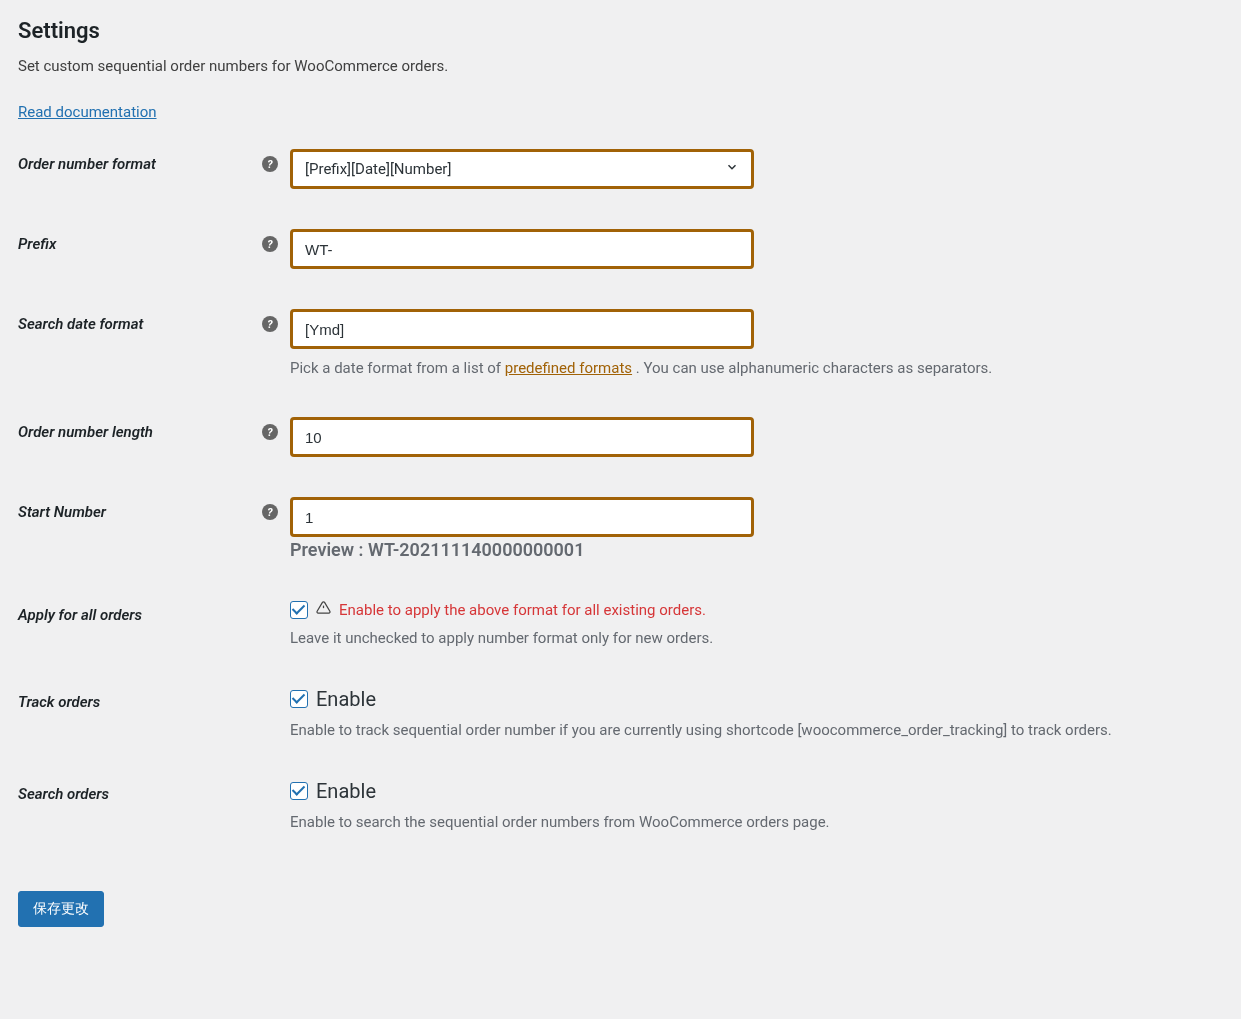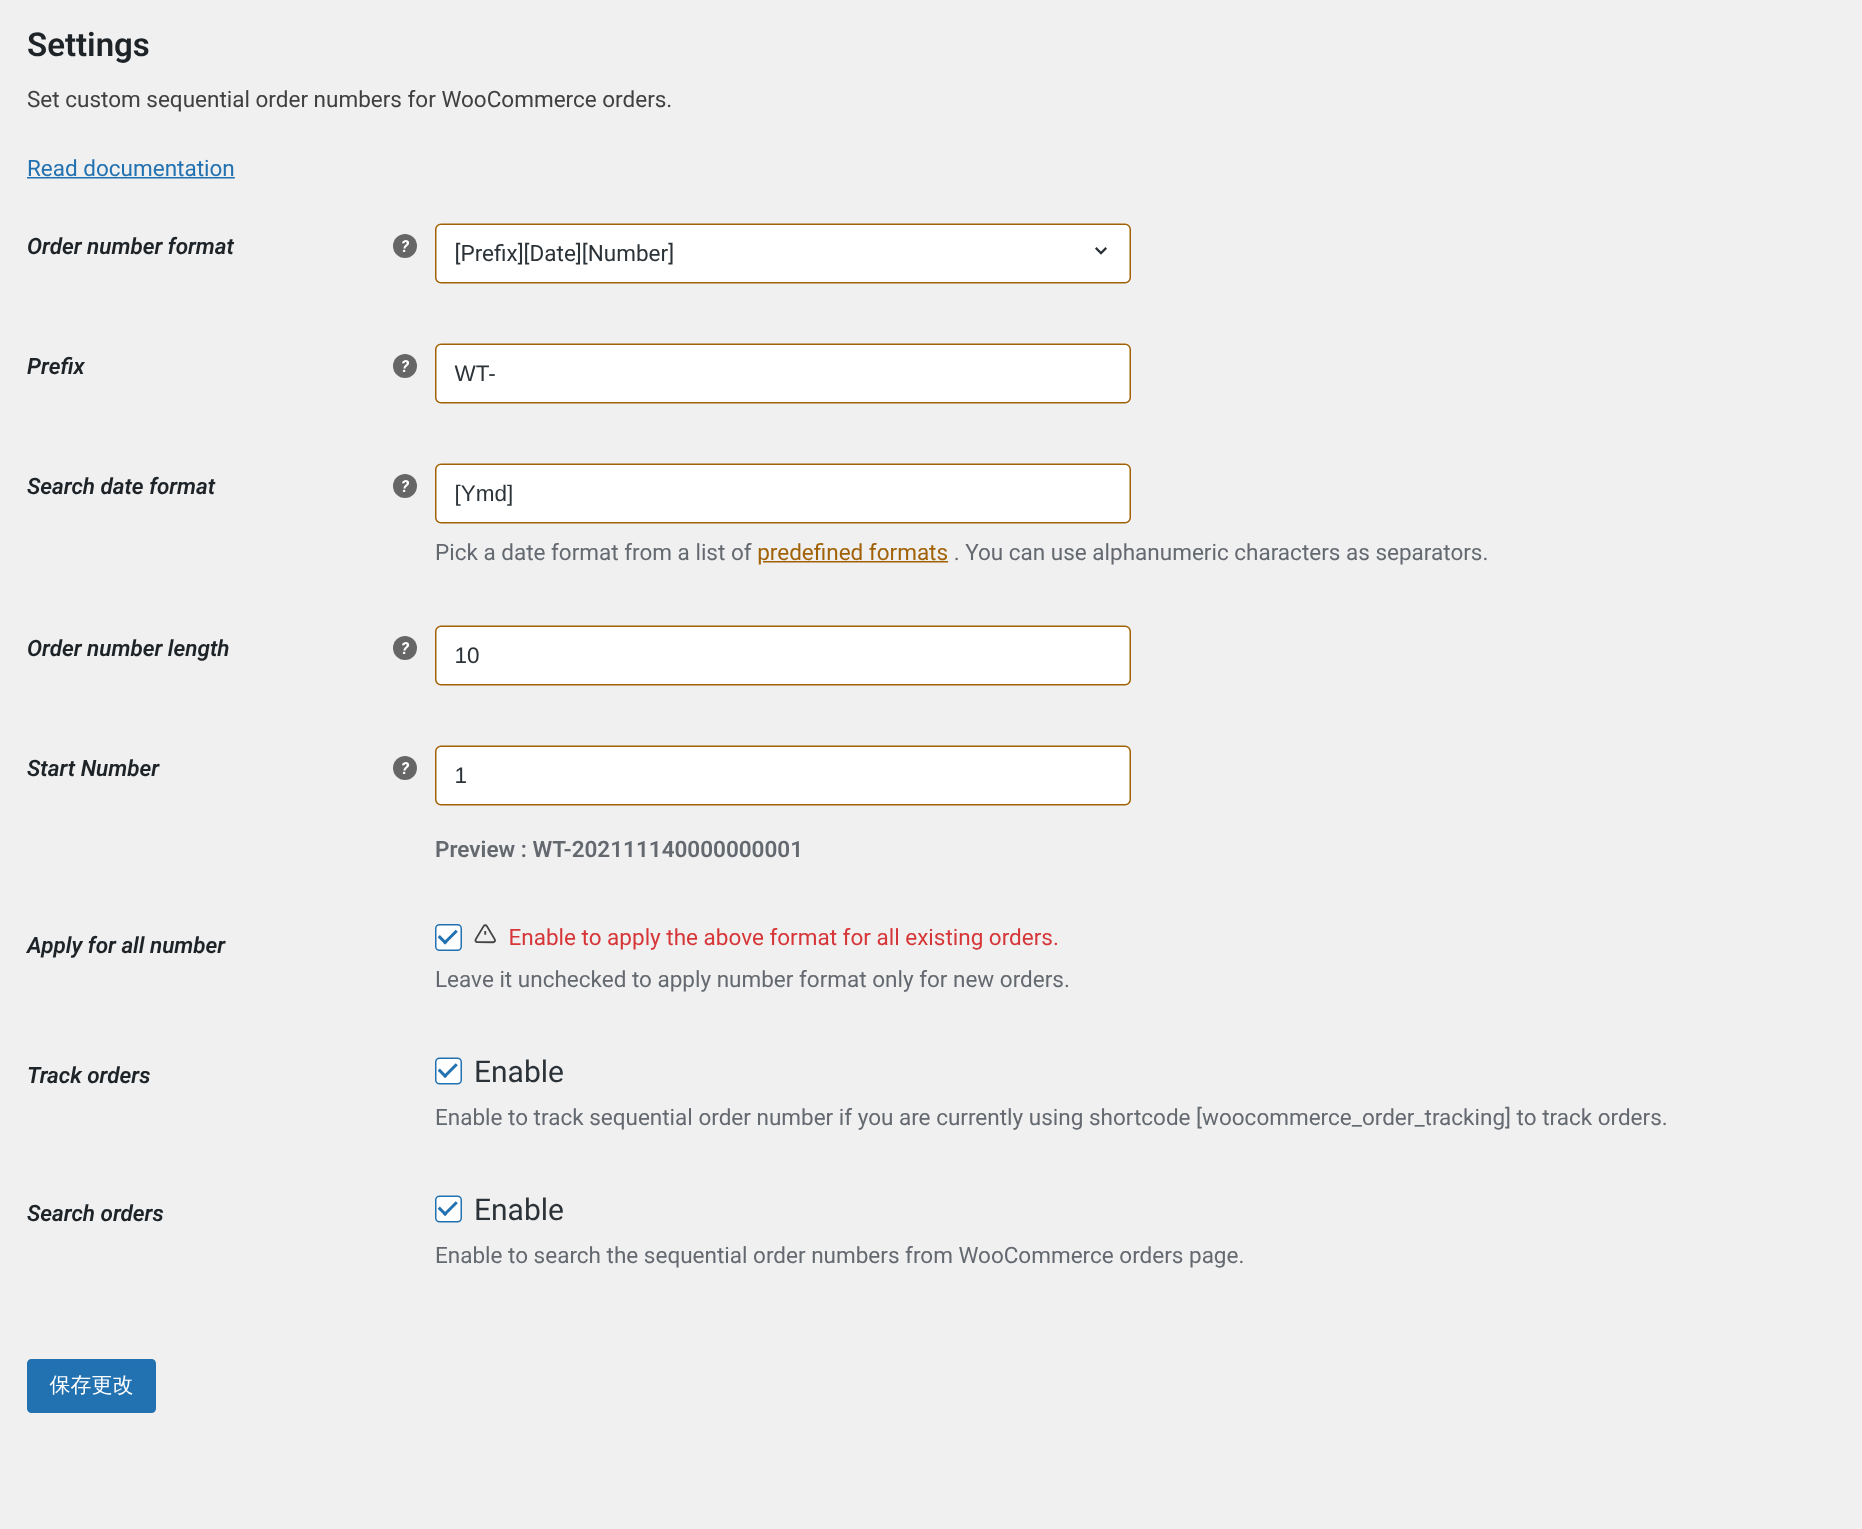--- a/index.html
+++ b/index.html
@@ -55,21 +55,21 @@
     justify-content: center;
     font-size: 11px;
     font-weight: bold;
     cursor: help;
     flex-shrink: 0;
   }
   .field-col { flex: 1; }
   .select-wrap, input[type="text"] {
     width: 464px;
     height: 40px;
-    border: 1px solid #a16207;
+    border: 3px solid #a16207;
     border-radius: 4px;
     background: #fff;
     font-size: 15px;
     padding: 0 12px;
     color: #2c3338;
   }
   .select-wrap {
     display: flex;
     align-items: center;
     justify-content: space-between;
@@ -78,22 +78,22 @@
   .select-wrap .chev {
     color: #2c3338;
   }
   .description {
     margin-top: 10px;
     font-size: 15px;
     color: #646970;
   }
   .description .link { color: #a16207; }
   .preview {
-    margin-top: 20px;
-    font-size: 15px;
+    margin-top: 2px;
+    font-size: 18px;
     font-weight: 600;
     color: #646970;
   }
   .checkbox-row {
     display: flex;
     align-items: center;
     gap: 8px;
   }
   input[type="checkbox"] {
     width: 18px;
@@ -206,21 +206,21 @@
       <span class="help-icon">?</span>
     </div>
     <div class="field-col">
       <input type="text" value="1" style="">
       <p class="preview">Preview : WT-202111140000000001</p>
     </div>
   </div>
 
   <div class="form-row">
     <div class="label-col">
-      <label>Apply for all number</label>
+      <label>Apply for all orders</label>
     </div>
     <div class="field-col">
       <div class="checkbox-row">
         <input type="checkbox" checked="" style="">
         <span class="warn-icon">
           <svg width="15" height="15" viewBox="0 0 24 24" fill="none" stroke="#444" stroke-width="2">
               <path d="M10.29 3.86L1.82 18a2 2 0 0 0 1.71 3h16.94a2 2 0 0 0 1.71-3L13.71 3.86a2 2 0 0 0-3.42 0z"></path>
               <line x1="12" y1="9" x2="12" y2="13"></line>
               <line x1="12" y1="17" x2="12.01" y2="17"></line>
             </svg>

